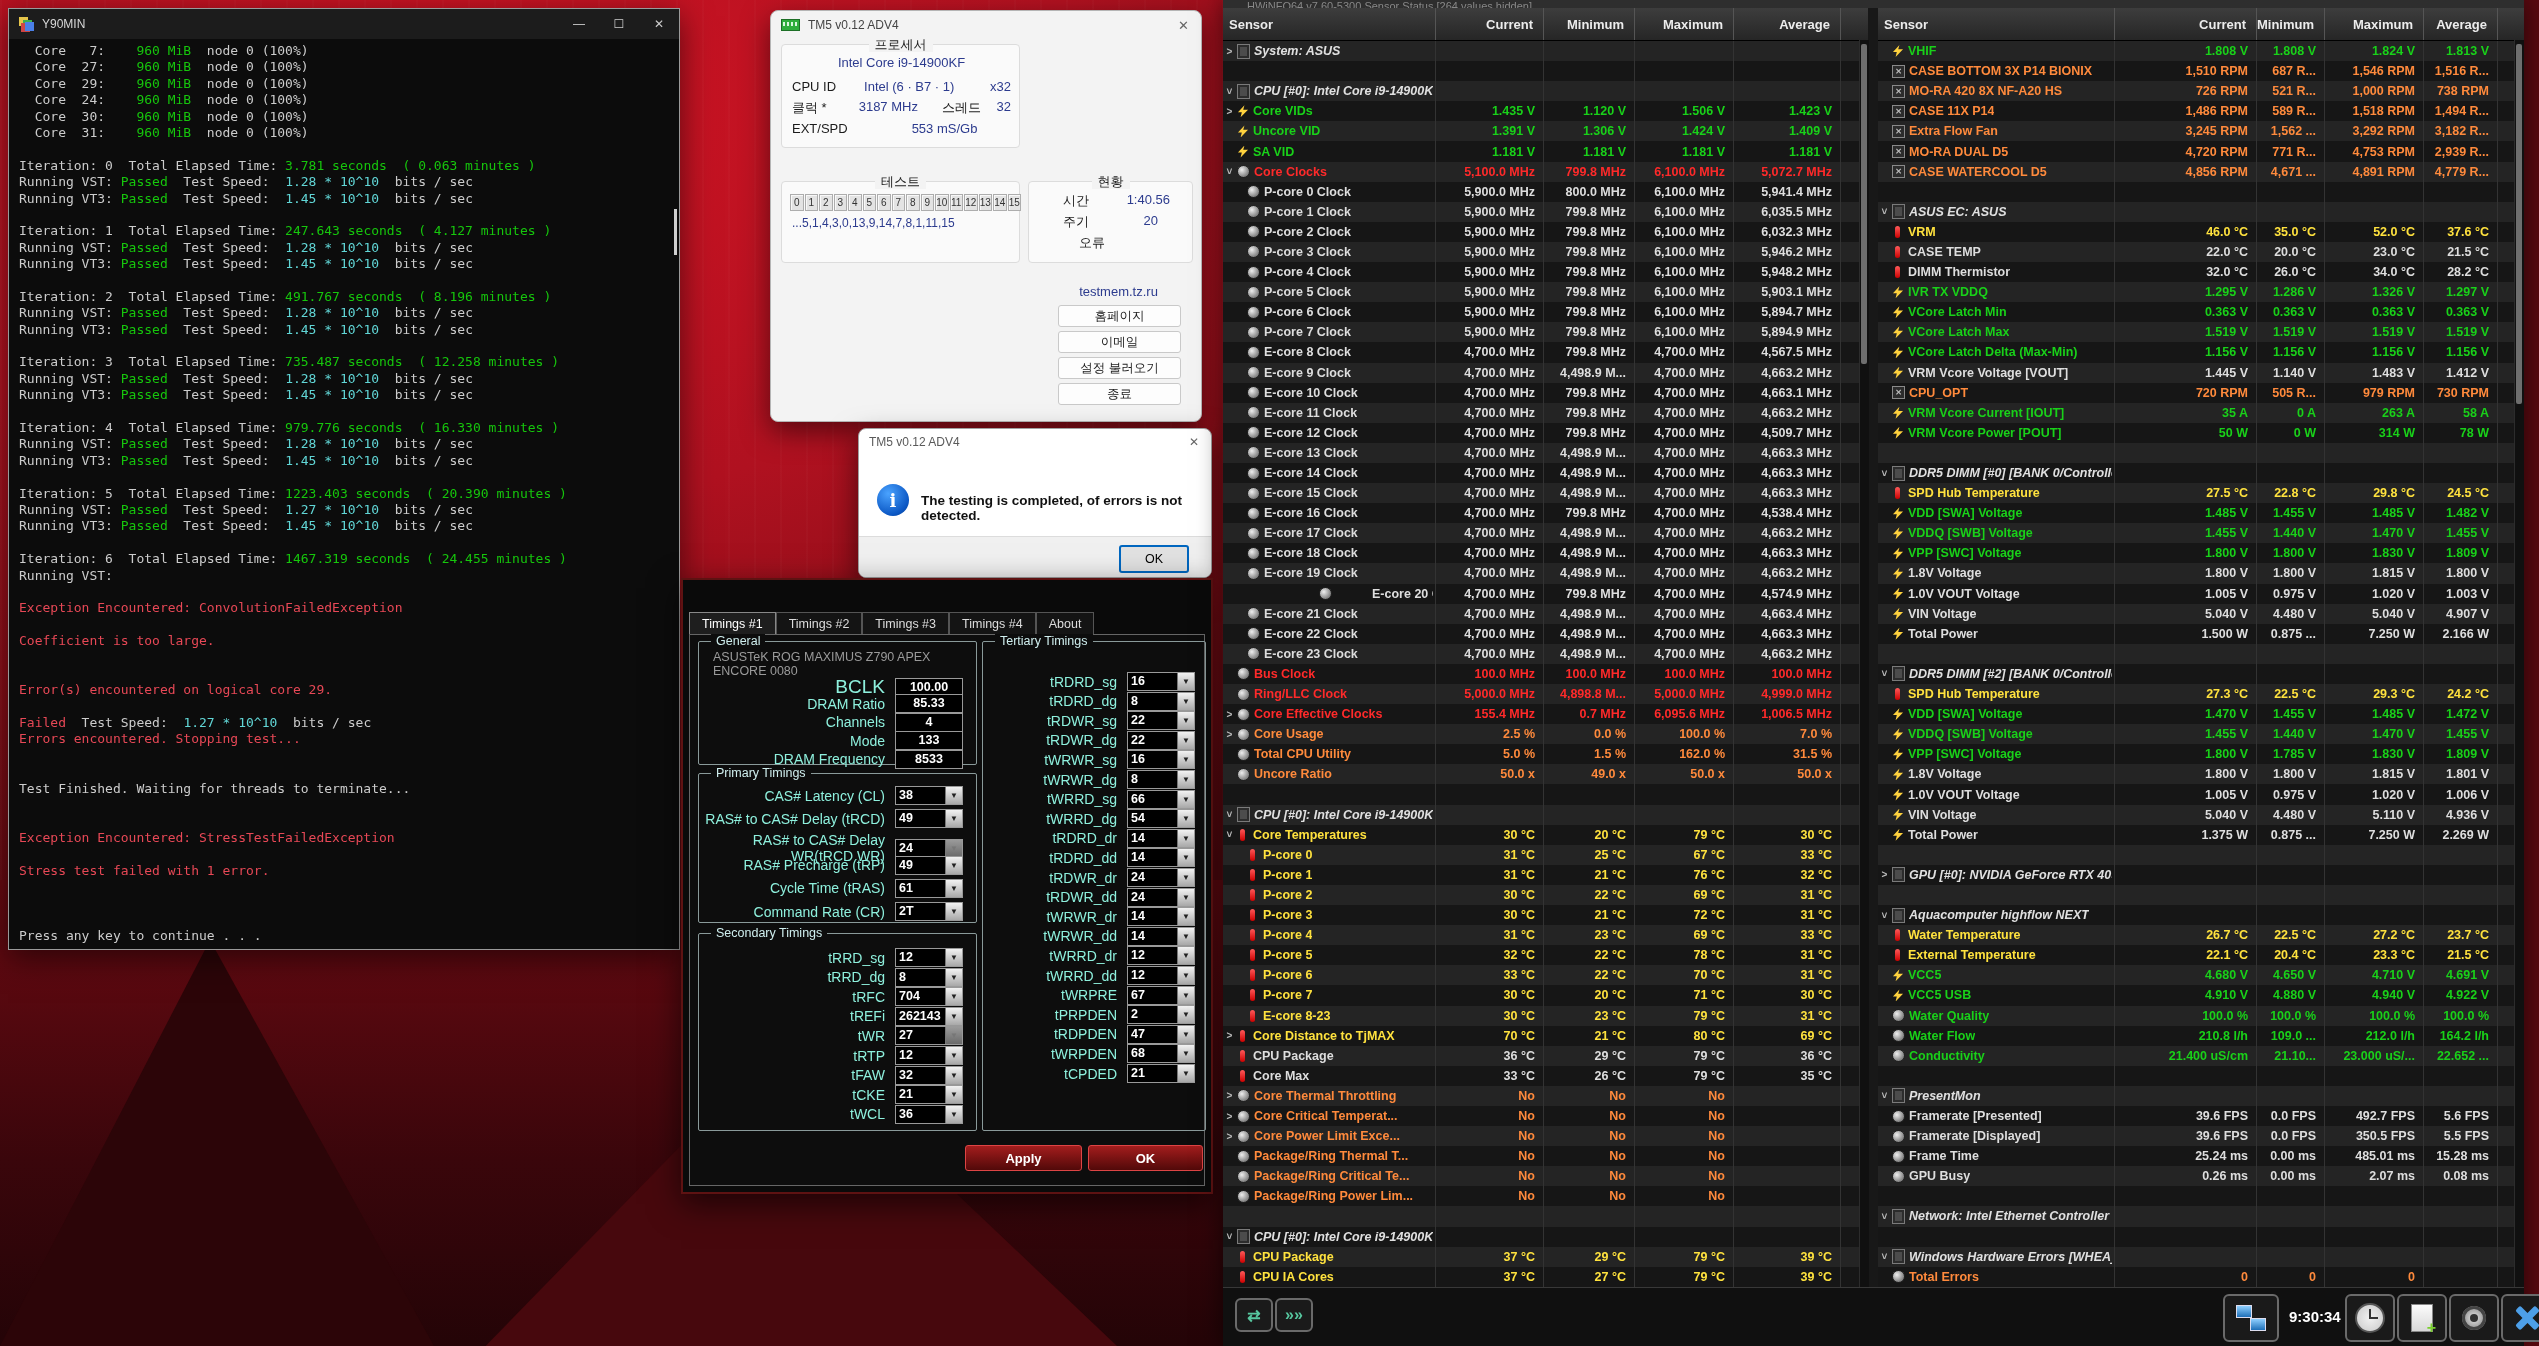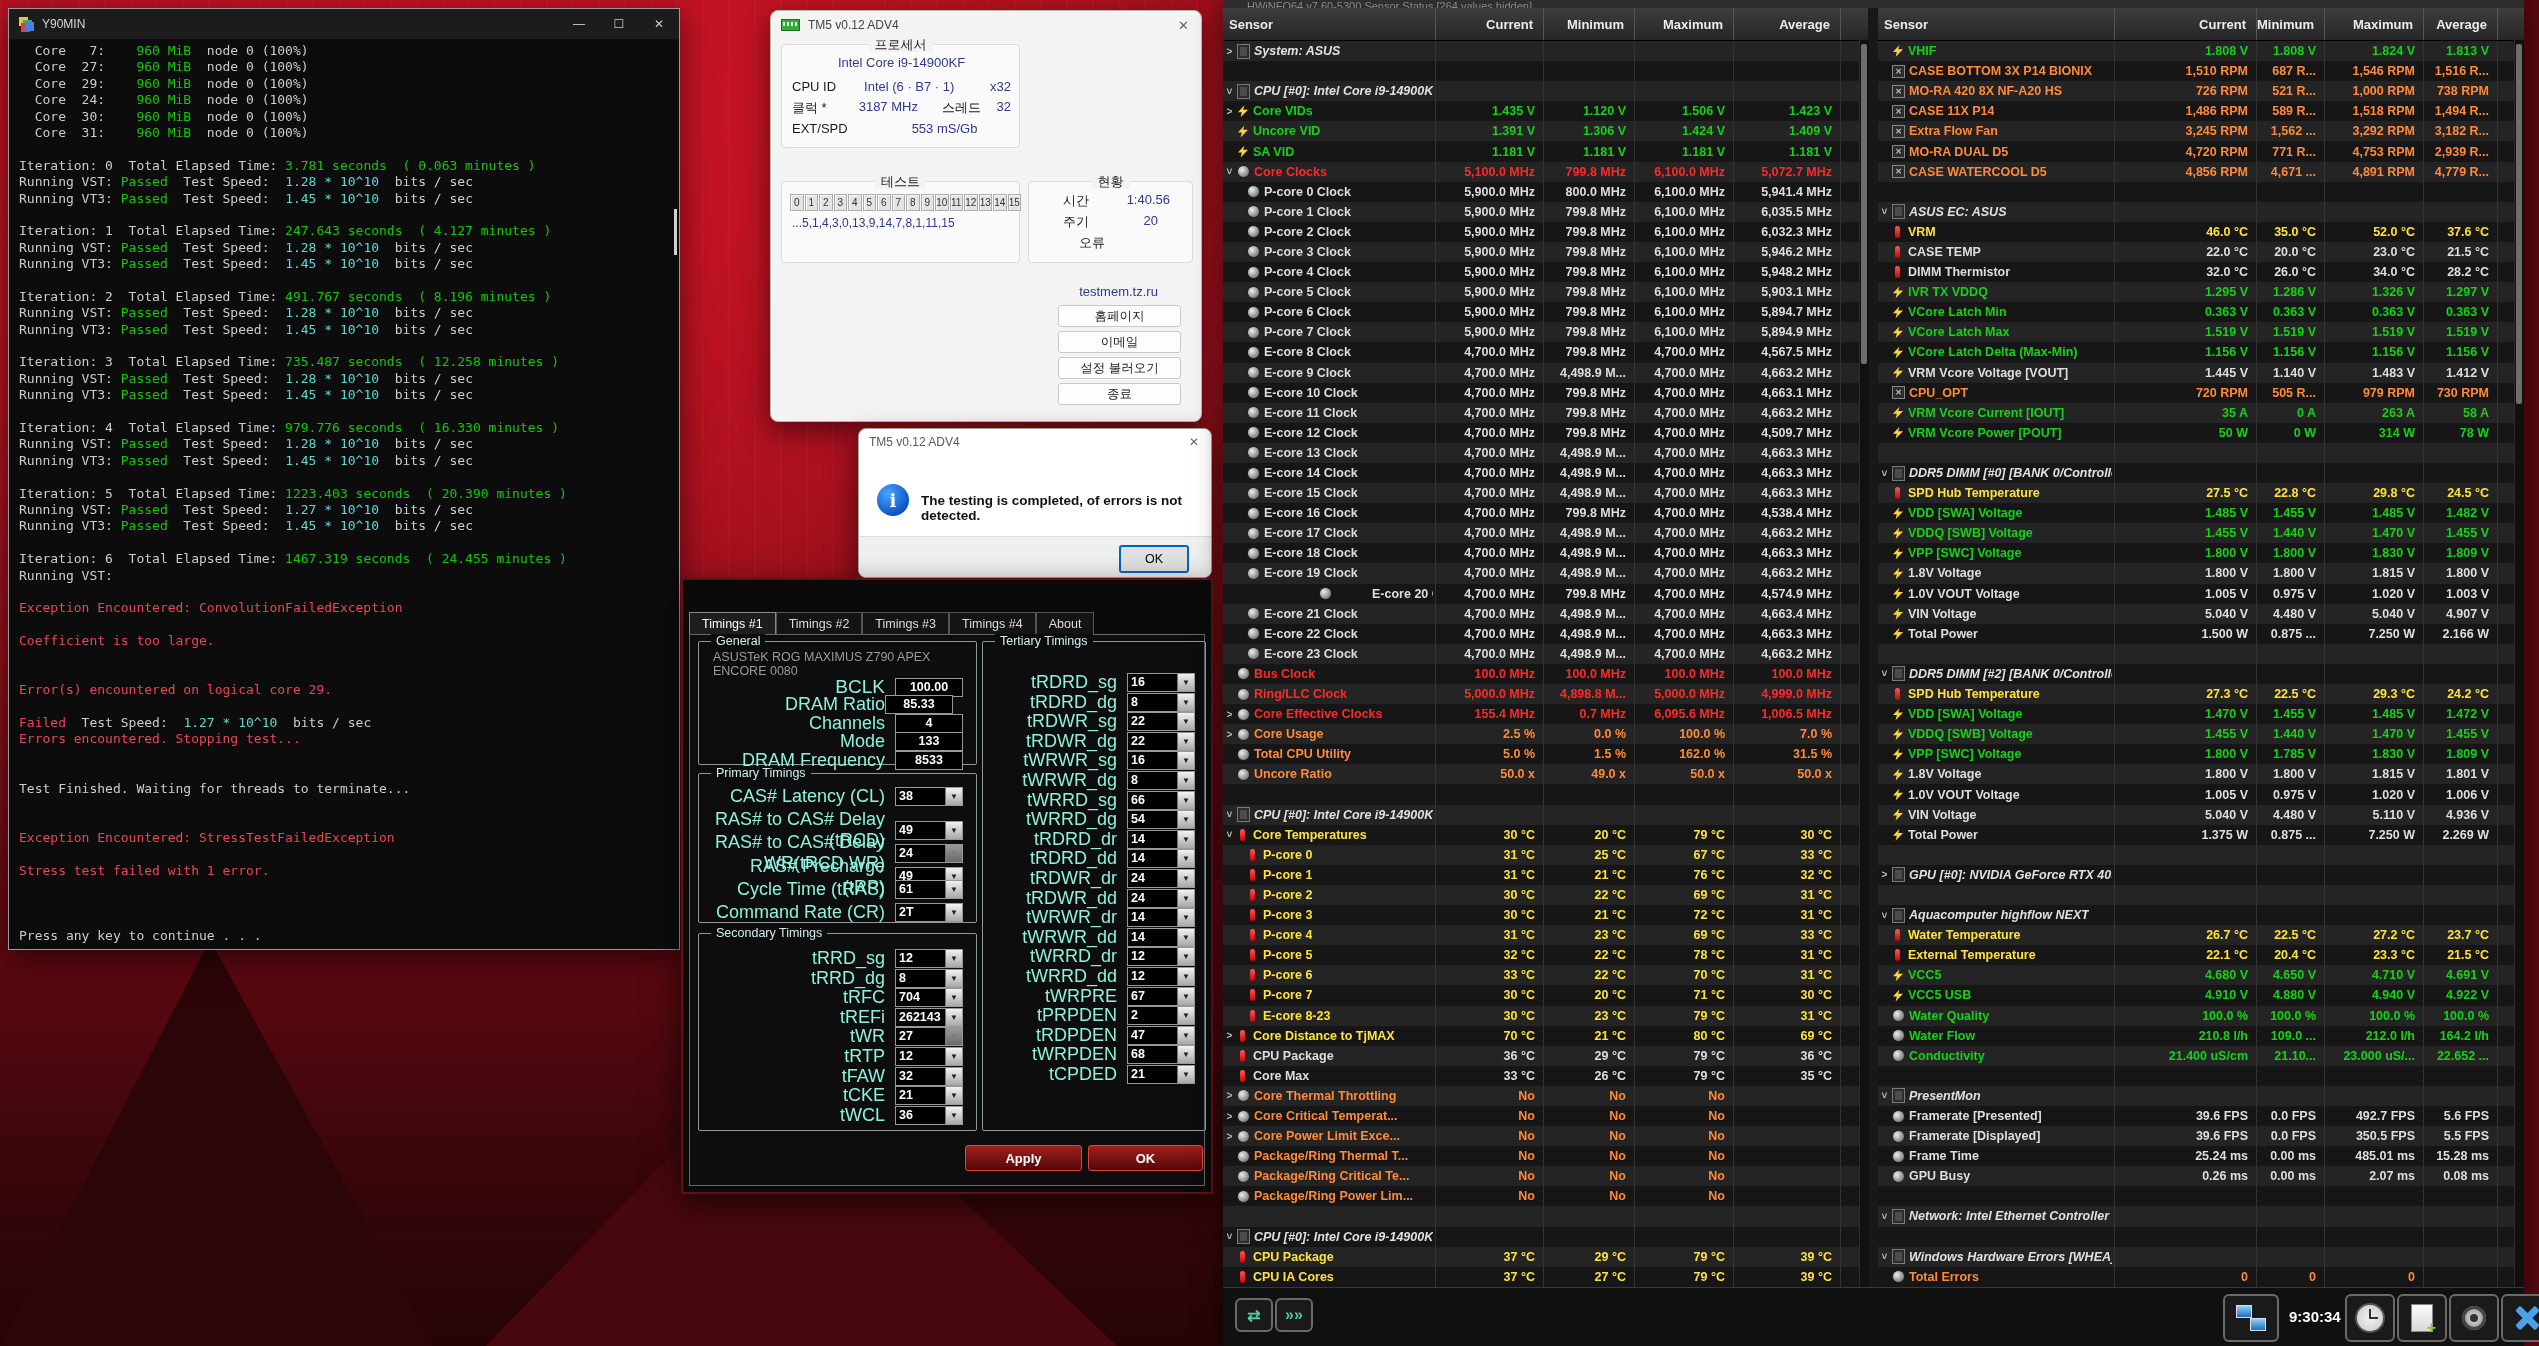--- a/index.html
+++ b/index.html
@@ -50,21 +50,21 @@
   #mtk-title .wbtns{margin-left:auto;display:flex;gap:4px;margin-right:4px;}
   .mtkwb{width:34px;height:18px;background:linear-gradient(#b52727,#5d0c0c);border:1px solid #d66;color:#fff;font:bold 11px "Liberation Sans",sans-serif;display:flex;align-items:center;justify-content:center;}
   #mtk-tabs{position:absolute;left:6px;top:32px;display:flex;}
   .mtab{height:22px;padding:0 12px;border:1px solid #555;border-bottom:none;background:#141414;color:#ddd;font-size:12.5px;display:flex;align-items:center;}
   .mtab.active{background:#1e1e1e;color:#fff;border-color:#888;}
   #mtk-frame{position:absolute;left:6px;top:54px;right:6px;bottom:6px;border:1px solid #666;background:#0d0d0d;}
   .mgrp{position:absolute;border:1px solid #8a9a9a;border-radius:2px;}
   .mgrp-title{position:absolute;top:-8px;left:12px;background:#0d0d0d;padding:0 5px;color:#cfeeee;font-size:12.5px;}
   .board{position:absolute;left:14px;top:8px;color:#9a9a9a;font-size:12.5px;}
   .mrow{position:absolute;display:flex;align-items:center;}
-  .mlabel{color:#8ef0dd;font-size:18px;text-align:right;}
+  .mlabel{color:#8ef0dd;font-size:14px;text-align:right;}
   .mlabel.big{font-size:19px;}
   .gval{width:66px;height:17px;background:#000;border:1px solid #999;color:#fff;font:bold 12.5px "Liberation Sans",sans-serif;text-align:center;line-height:17px;}
   .cmb{display:flex;height:17px;border:1px solid #999;}
   .cmb .val{width:46px;background:#000;color:#fff;font:bold 12.5px "Liberation Sans",sans-serif;padding-left:3px;line-height:17px;}
   .cmb .ar{width:16px;background:linear-gradient(#f2f2f2,#a8a8a8);color:#222;font-size:8px;display:flex;align-items:center;justify-content:center;border-left:1px solid #777;}
   .cmb.dis .ar{background:linear-gradient(#9a9a9a,#6a6a6a);color:#777;}
   .mtk-btn{position:absolute;height:24px;background:linear-gradient(#a31d1d,#520909);border:1px solid #d44;border-radius:3px;color:#fff;font:bold 13px "Liberation Sans",sans-serif;display:flex;align-items:center;justify-content:center;}
   
   #hw{left:1223px;top:0;width:1301px;height:1346px;background:#181818;box-shadow:0 0 24px rgba(0,0,0,.6);}
   #hw-titlestrip{height:8px;background:#2e2e2e;overflow:hidden;color:#888;font-size:11px;padding-left:24px;}
@@ -235,21 +235,21 @@
     <div class="mgrp" style="left:8px;top:6px;width:277px;height:122px;">
       <div class="mgrp-title">General</div>
       <div class="board">ASUSTeK ROG MAXIMUS Z790 APEX ENCORE 0080</div>
       <div id="mtk-general"></div>
     <div class="mrow" style="top: 34px; left: 6px; right: 6px;">
           <span class="mlabel big" style="width: 180px;">BCLK</span>
           <span class="gval" style="margin-left: 10px;">100.00</span>
         </div>
         <div class="mrow" style="top: 52.4px; left: 6px; right: 6px;">
           <span class="mlabel" style="width: 180px;">DRAM Ratio</span>
-          <span class="gval" style="margin-left: 0;">85.33</span>
+          <span class="gval" style="margin-left: 10px;">85.33</span>
         </div>
         <div class="mrow" style="top: 70.8px; left: 6px; right: 6px;">
           <span class="mlabel" style="width: 180px;">Channels</span>
           <span class="gval" style="margin-left: 10px;">4</span>
         </div>
         <div class="mrow" style="top: 89.2px; left: 6px; right: 6px;">
           <span class="mlabel" style="width: 180px;">Mode</span>
           <span class="gval" style="margin-left: 10px;">133</span>
         </div>
         <div class="mrow" style="top: 107.6px; left: 6px; right: 6px;">

